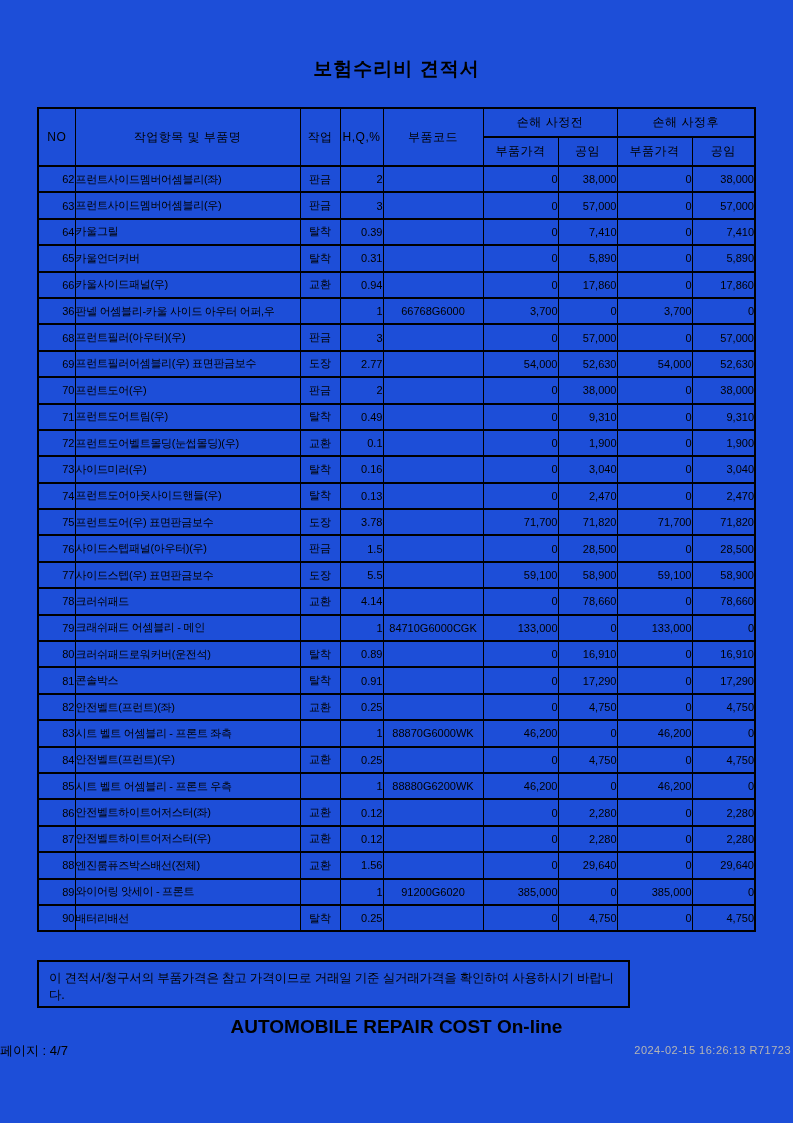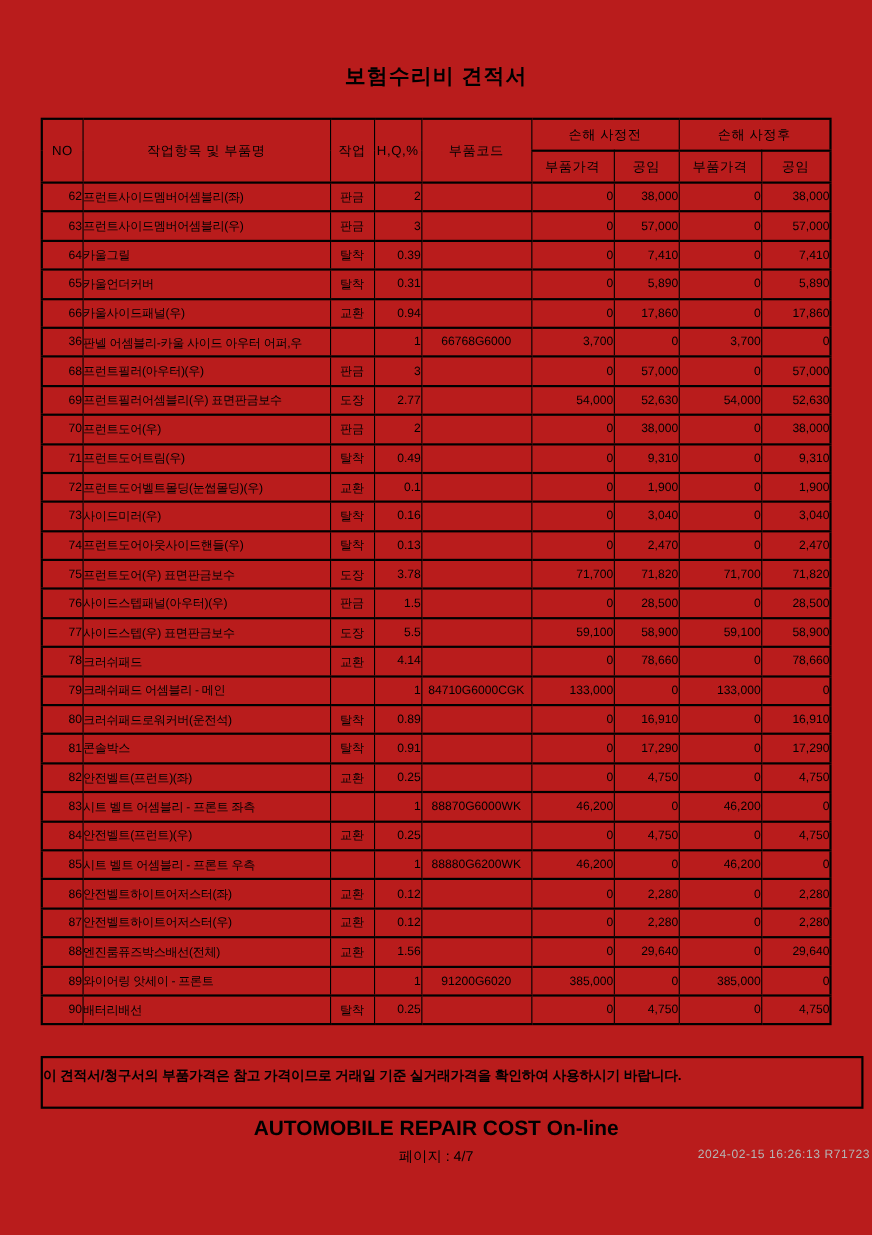--- a/index.html
+++ b/index.html
@@ -1,19 +1,19 @@
 <!DOCTYPE html>
 <html><head>
 <meta charset="utf-8">
 <style>
   html,body { margin:0; padding:0; background:#ffffff; }
   .page {
     position:relative;
     width:793px; height:1123px;
-    background:#b91c1c;
+    background:#1d4ed8;
     font-family:"Liberation Sans","DejaVu Sans",sans-serif;
     color:#000;
     overflow:hidden;
   }
   .doc-title {
     position:absolute; top:56px; left:0; width:100%;
     text-align:center;
     font-size:19px; font-weight:bold; letter-spacing:1px;
   }
   table.est {
@@ -41,33 +41,33 @@
   .col-ap    { width:75px;  }
   .col-al    { width:63px;  }
   td.c-no   { text-align:right; }
   td.c-item { text-align:left; padding-left:11px; font-size:10.5px; letter-spacing:-0.3px; }
   td.c-work { text-align:center; }
   td.c-hq   { text-align:right; padding-right:4px; }
   td.c-code { text-align:center; padding-left:4px; }
   td.c-money{ text-align:right; padding-right:6px; }
   .notice-box {
     position:absolute; left:37px; top:960px;
-    width:748px; height:48px;
+    width:593px; height:48px;
     border:2px solid #000;
     box-sizing:border-box;
-    padding:8px 0;
-    font-size:12.5px; letter-spacing:-0.2px;font-weight:bold;
+    padding:8px 10px;
+    font-size:12.5px; letter-spacing:-0.2px;
   }
   .brand {
     position:absolute; top:1016px; left:0; width:100%;
     text-align:center; font-size:19px; font-weight:bold;
   }
   .page-num {
     position:absolute; top:1042px; left:0; width:100%;
-    text-align:center; font-size:13px;
+    font-size:13px;
   }
   .timestamp {
     position:absolute; top:1044px; right:2px;
     font-size:11px; color:#b5b5b5; letter-spacing:0.5px;margin-left:36px;
   }
 </style>
 </head>
 <body>
 
 <div class="page">

